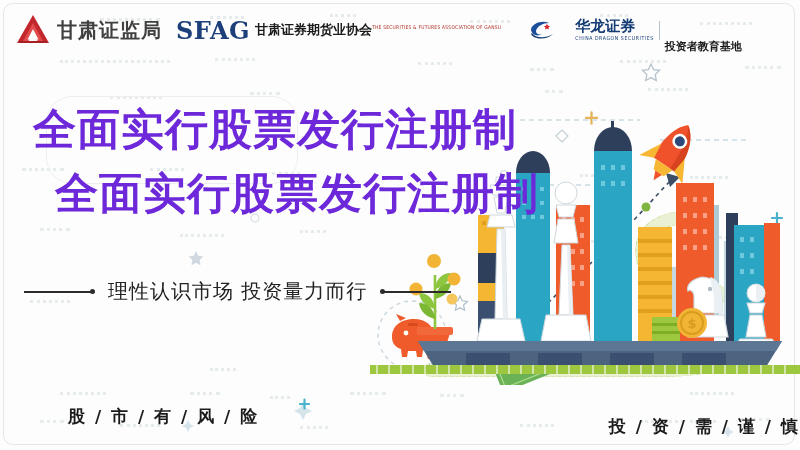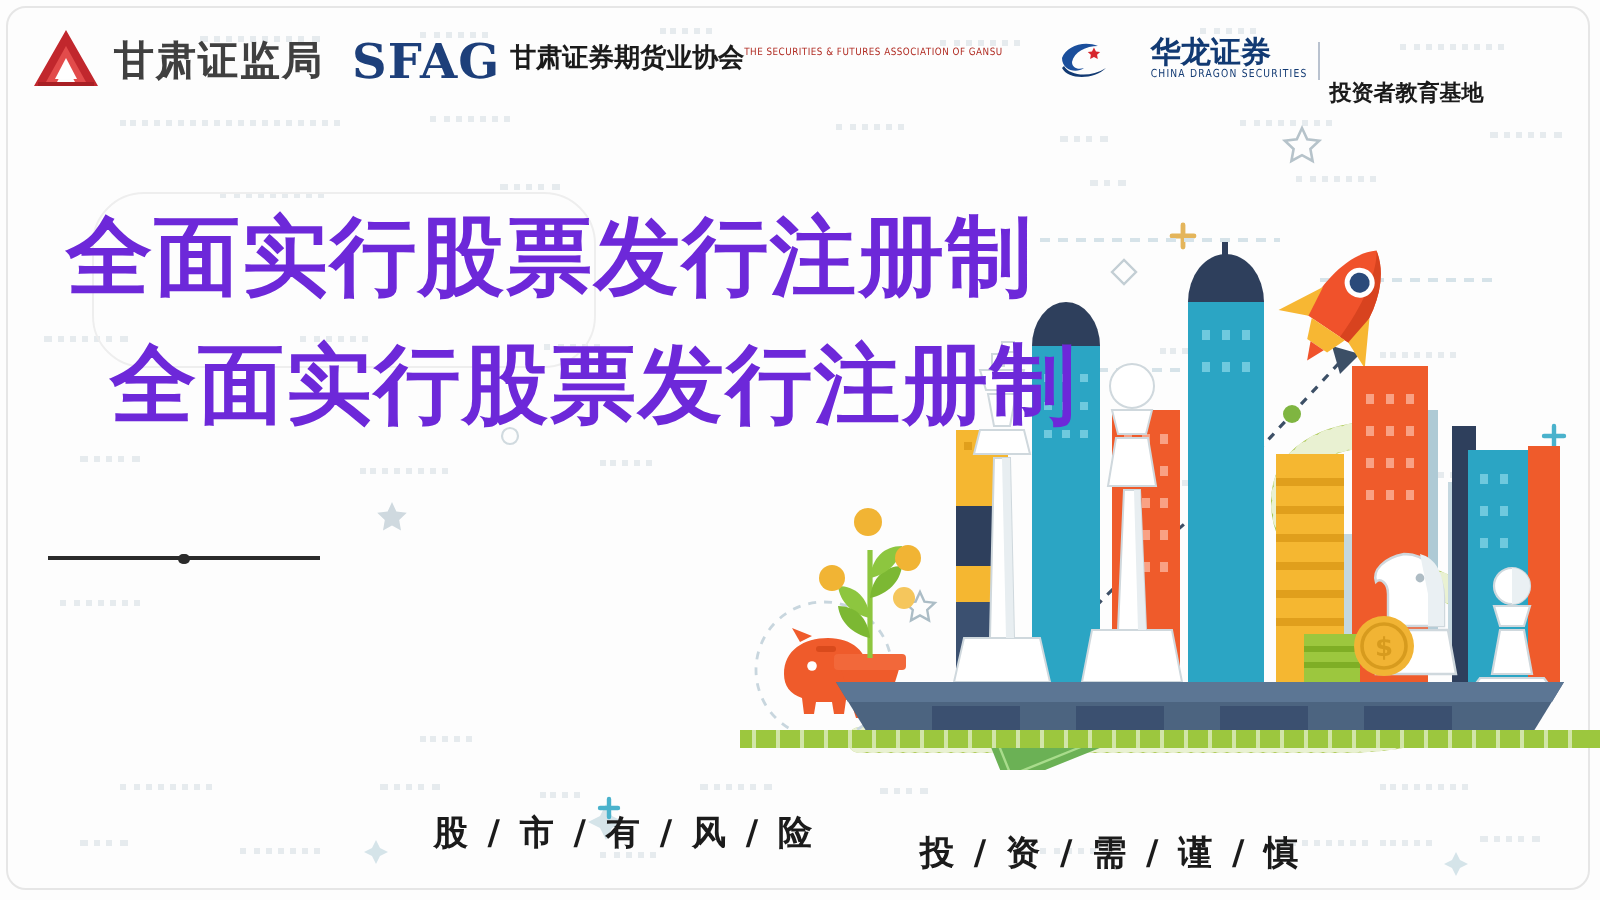--- a/index.html
+++ b/index.html
@@ -66,21 +66,21 @@
   .subtitle{font-size:20px;color:#222;letter-spacing:1px;margin:0 16px;white-space:nowrap;}
 
   
   .pill{position:absolute;left:93px;top:322px;height:31px;padding:0 18px;
         border-radius:16px;background:#a9c74e;color:#ffffff;font-size:17px;
         font-weight:bold;letter-spacing:1px;display:flex;align-items:center;
         box-sizing:border-box;}
 
   
   .slogans{position:absolute;left:0;top:405px;width:800px;display:flex;
-           justify-content:center;padding-left:68px;box-sizing:border-box;}
+           justify-content:space-between;padding-left:68px;box-sizing:border-box;}
   .slogan{font-family:"DejaVu Serif","Liberation Serif",serif;font-size:17px;
           font-weight:bold;color:#1b1b1b;letter-spacing:2px;white-space:nowrap;}
   .slogan+.slogan{margin-left:52px;margin-top:10px;}
 
   
   .illus{position:absolute;left:370px;top:55px;width:430px;height:330px;}
   .illus svg{position:absolute;left:0;top:0;}
 </style>
 </head>
 <body>
@@ -522,20 +522,21 @@
     </svg>
   </div>
 
   <div class="headline">
     <div class="h1 a">全面实行股票发行注册制</div>
     <div class="h1 b">全面实行股票发行注册制</div>
   </div>
 
   <div class="subrow">
     <span class="rule l"></span>
+    <span class="subtitle">理性认识市场  投资量力而行</span>
     <span class="rule r"></span>
   </div>
 
 
   <div class="slogans">
     <span class="slogan">股 / 市 / 有 / 风 / 险</span>
     <span class="slogan">投 / 资 / 需 / 谨 / 慎</span>
   </div>
 
 </div>

